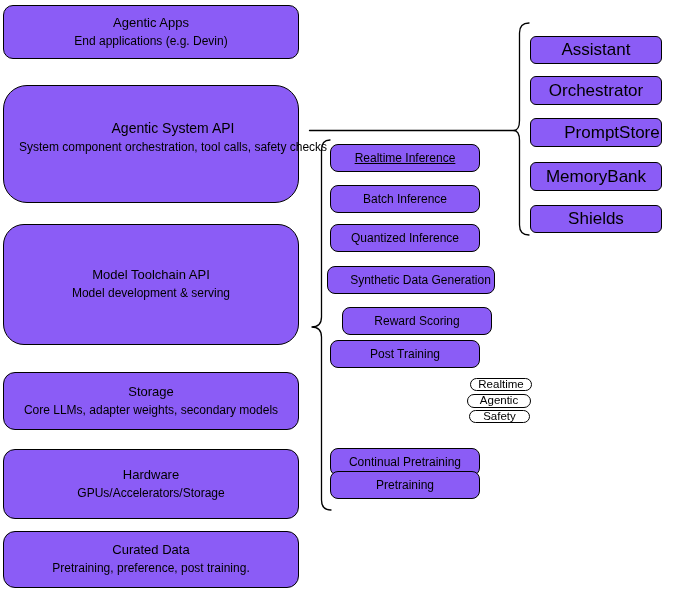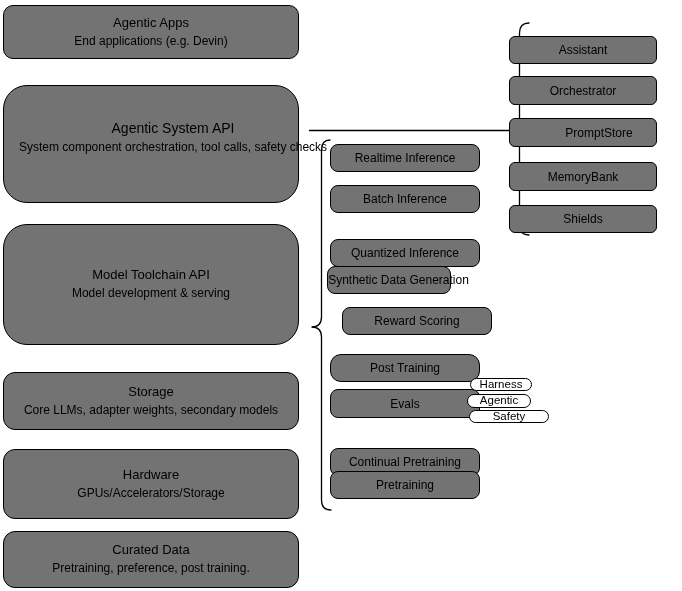--- a/index.html
+++ b/index.html
@@ -1,31 +1,31 @@
 <!DOCTYPE html>
 <html><head>
 <meta charset="utf-8">
 <style>
   html,body{margin:0;padding:0;background:#ffffff;}
   .canvas{
     position:relative;width:682px;height:591px;background:#ffffff;
     font-family:"Liberation Sans",sans-serif;color:#000;overflow:hidden;
   }
   .box{
-    position:absolute;box-sizing:border-box;background:#737373;
+    position:absolute;box-sizing:border-box;background:#8b5cf6;
     border:1.3px solid #000;display:flex;flex-direction:column;
     align-items:center;justify-content:center;text-align:center;z-index:1;
   }
   .stack{left:3px;width:296px;}
   .t{font-size:13px;line-height:1.25;white-space:nowrap;}
   .t-lg{font-size:14px;}
   .s{font-size:12px;line-height:1.3;margin-top:3px;white-space:nowrap;}
   .shift-up{padding-bottom:12px;}
   .mid{left:330px;width:150px;height:28px;border-radius:8px;font-size:12px;white-space:nowrap;}
-  .right{left:509px;width:148px;height:28px;border-radius:6px;font-size:12px;white-space:nowrap;}
+  .right{left:530px;width:132px;height:28px;border-radius:6px;font-size:17px;white-space:nowrap;}
   .pill{
     position:absolute;box-sizing:border-box;background:#ffffff;border:1.3px solid #000;
     border-radius:8px;display:flex;align-items:center;justify-content:center;
     font-size:11.5px;line-height:1;z-index:3;white-space:nowrap;
   }
   .r10{border-radius:10px;} .r24{border-radius:24px;} .r12{border-radius:12px;}
   svg.lines{position:absolute;left:0;top:0;z-index:0;pointer-events:none;}
 </style>
 </head>
 <body>
@@ -41,75 +41,72 @@
   <div class="box stack r10" style="top:5px;height:54px;">
     <div class="t">Agentic Apps</div>
     <div class="s">End applications (e.g. Devin)</div>
   </div>
 
   <div class="box stack r24 shift-up" style="top:85px;height:118px;padding-left:44px;">
     <div class="t t-lg">Agentic System API</div>
     <div class="s">System component orchestration, tool calls, safety checks</div>
   </div>
 
-  <div class="box stack r24" style="top:224px;height:121px;">
+  <div class="box stack r24" style="top:224px;height:121px;border-radius:21px;">
     <div class="t">Model Toolchain API</div>
     <div class="s">Model development &amp; serving</div>
   </div>
 
   <div class="box stack r12" style="top:372px;height:58px;">
     <div class="t">Storage</div>
     <div class="s">Core LLMs, adapter weights, secondary models</div>
   </div>
 
   <div class="box stack r12" style="top:449px;height:70px;">
     <div class="t">Hardware</div>
     <div class="s">GPUs/Accelerators/Storage</div>
   </div>
 
   <div class="box stack r12" style="top:531px;height:57px;">
     <div class="t">Curated Data</div>
     <div class="s">Pretraining, preference, post training.</div>
   </div>
 
-  <div class="box mid" style="top:144px;">
+  <div class="box mid" style="top:144px;text-decoration:underline;">
     <span>Realtime Inference</span>
   </div>
   <div class="box mid" style="top:185px;">
     <span>Batch Inference</span>
   </div>
-  <div class="box mid" style="top:239px;">
+  <div class="box mid" style="top:224px;">
     <span>Quantized Inference</span>
   </div>
-  <div class="box mid" style="top:266px;left:327px;width:124px;padding-left:19px;">
+  <div class="box mid" style="top:266px;left:327px;width:168px;padding-left:19px;">
     <span>Synthetic Data Generation</span>
   </div>
   <div class="box mid" style="top:307px;margin-left:12px;">
     <span>Reward Scoring</span>
   </div>
-  <div class="box mid" style="top:354px;border-radius:11px;">
+  <div class="box mid" style="top:340px;">
     <span>Post Training</span>
-  </div>
-  <div class="box mid" style="top:389px;height:29px;">
-    <span>Evals</span>
   </div>
   <div class="box mid" style="top:448px;">
     <span>Continual Pretraining</span>
   </div>
   <div class="box mid" style="top:471px;">
     <span>Pretraining</span>
   </div>
 
   <div class="pill" style="left:470px;top:378px;width:62px;height:13px;">
-    <span>Harness</span>
+    <span>Realtime</span>
   </div>
   <div class="pill" style="left:467px;top:394px;width:64px;height:14px;">
     <span>Agentic</span>
   </div>
-  <div class="pill" style="left:469px;top:410px;width:80px;height:13px;">
+  <div class="pill" style="left:469px;top:410px;width:61px;height:13px;">
     <span>Safety</span>
   </div>
 
   <div class="box right" style="top:36px;">
     <span>Assistant</span>
   </div>
   <div class="box right" style="top:76px;height:29px;">
     <span>Orchestrator</span>
   </div>
   <div class="box right" style="top:118px;height:29px;padding-left:32px;">

